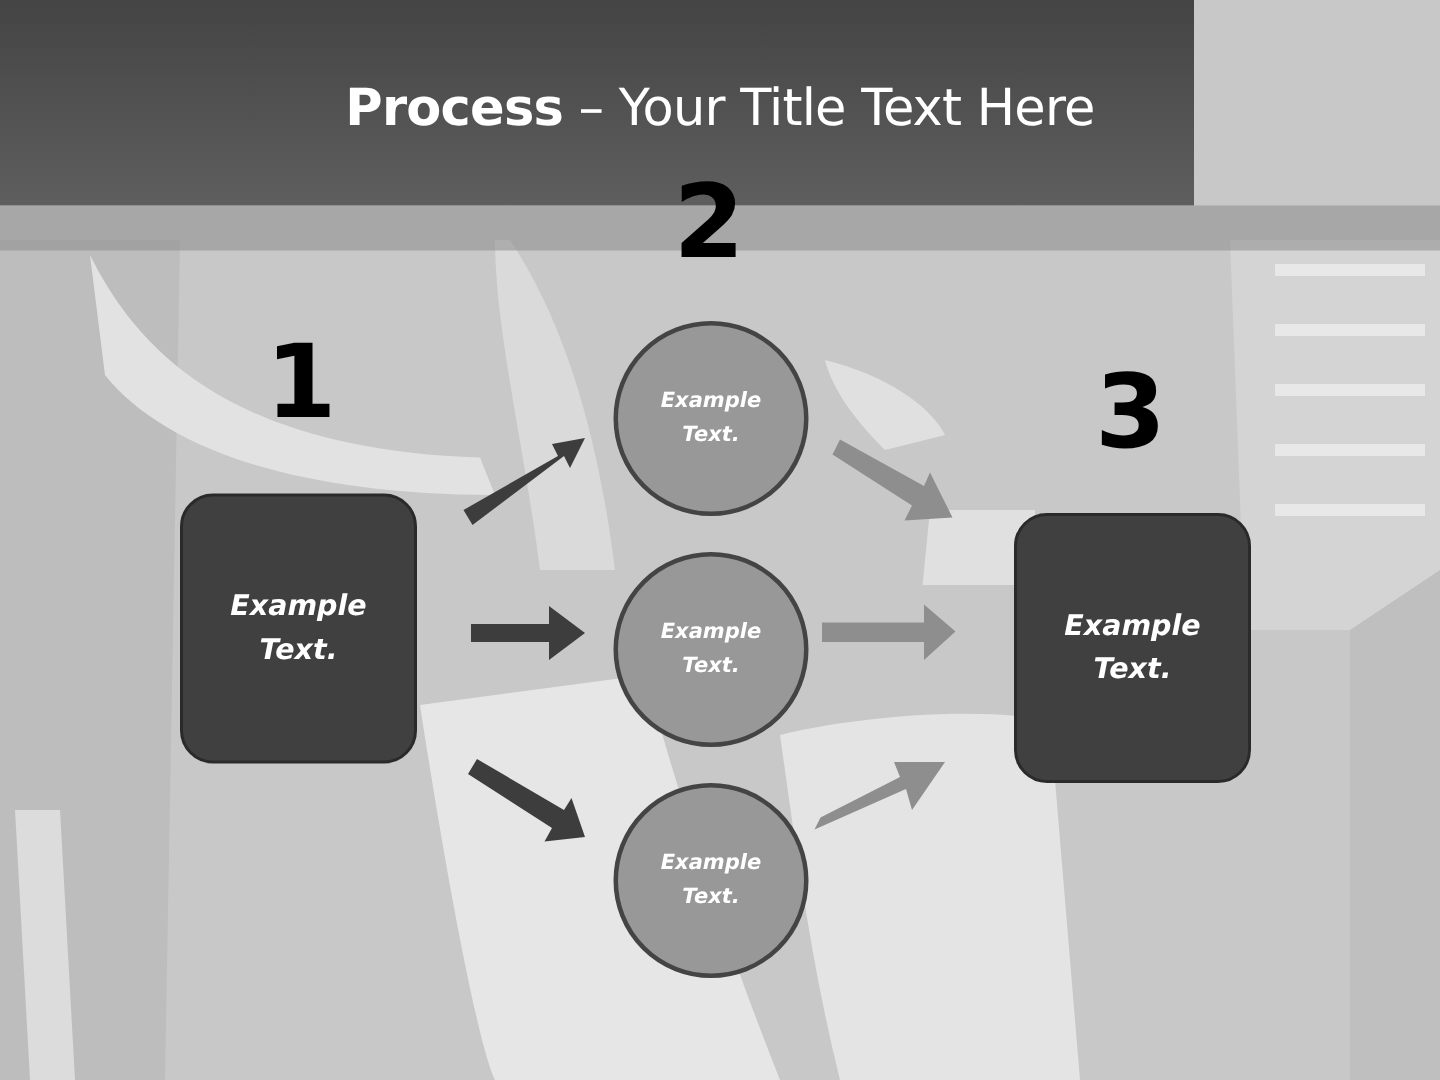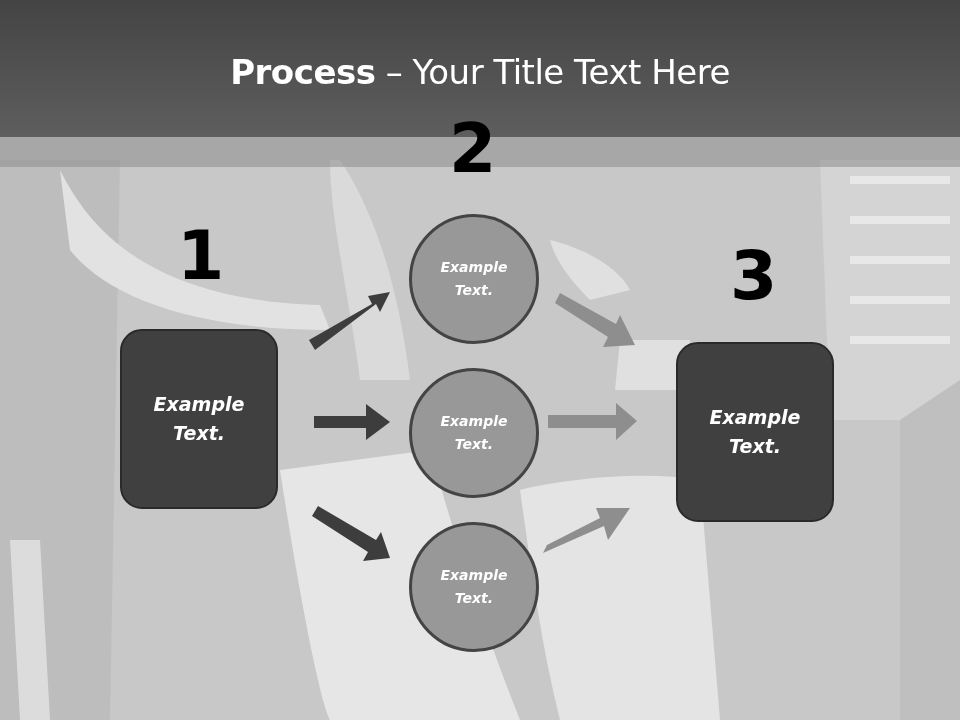--- a/index.html
+++ b/index.html
@@ -1,20 +1,20 @@
 <!DOCTYPE html>
 <html><head>
 <meta charset="utf-8">
 <style>
   html, body { margin: 0; padding: 0; }
   body { width: 960px; height: 720px; overflow: hidden; position: relative;
          font-family: "DejaVu Sans", "Liberation Sans", sans-serif; background: #c9c9c9; }
   .slide { position: absolute; left: 0; top: 0; width: 960px; height: 720px; overflow: hidden; }
   .bg { position: absolute; left: 0; top: 0; width: 960px; height: 720px; }
-  .header { position: absolute; left: 0; top: 0; width: 960px; height: 137px;
+  .header { position: absolute; left: 0; top: 0; width: 796px; height: 137px;
             background: linear-gradient(#444444, #5e5e5e); }
   .title { position: absolute; left: 0; top: 52px; width: 960px; text-align: center;
            color: #ffffff; font-size: 34px; letter-spacing: -0.5px; }
   .title .bold { font-weight: bold; }
   .band { position: absolute; left: 0; top: 137px; width: 960px; height: 30px;
           background: rgba(140,140,140,0.55); }
   .num { position: absolute; color: #000; font-weight: bold; font-size: 68px;
          line-height: 1; font-family: "DejaVu Sans", sans-serif; }
   .box { position: absolute; background: #404040; border: 2px solid #2a2a2a;
          border-radius: 22px; color: #fff; display: flex; align-items: center;

